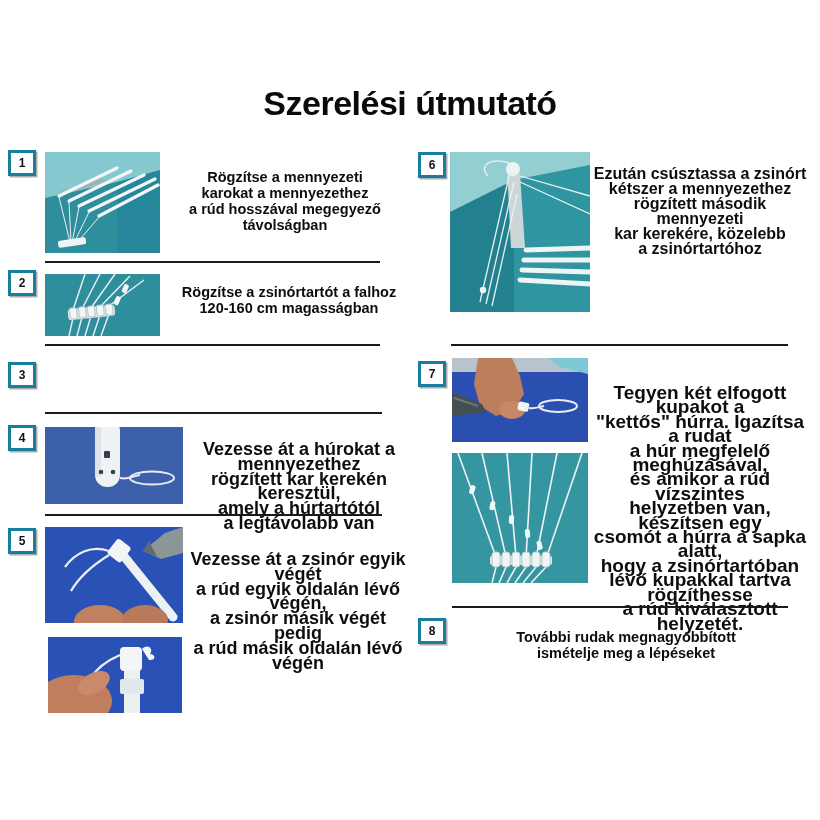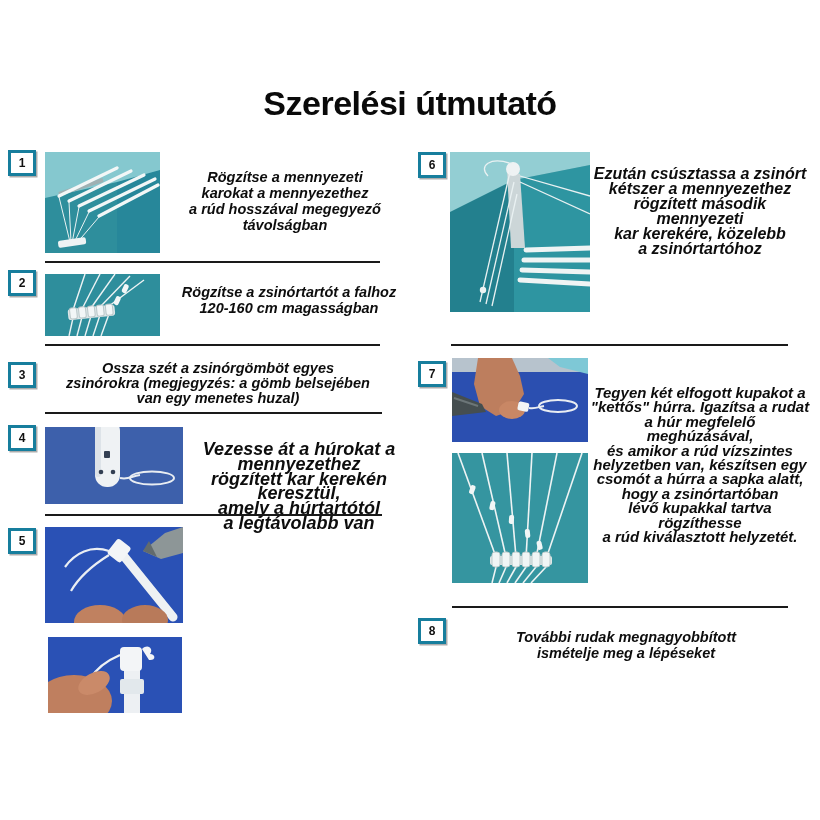--- a/index.html
+++ b/index.html
@@ -5,25 +5,25 @@
   html,body{margin:0;padding:0;background:#ffffff;}
   .page{position:relative;width:820px;height:820px;background:#ffffff;overflow:hidden;
         font-family:"Liberation Sans",sans-serif;}
   .title{position:absolute;top:84px;left:0;width:820px;text-align:center;
          font-size:34px;font-weight:900;letter-spacing:-.5px;color:#0a0a0a;}
   .stepnum{position:absolute;width:22px;height:20px;background:#ffffff;
            border:3px solid #177e9d;box-shadow:1.5px 1.5px 0 rgba(70,70,70,.45);
            text-align:center;font-size:12px;font-weight:bold;line-height:20px;color:#101010;}
   .sep{position:absolute;height:2px;background:#1a1a1a;}
   .steptext{position:absolute;text-align:center;font-weight:bold;color:#0d0d0d;
-            white-space:pre-line;font-size:14.5px;line-height:15.5px;font-style:italic;}
+            white-space:pre-line;font-size:14.5px;line-height:15.5px;}
   .t1{line-height:16px;}
   .t4,.t5a,.t5b{font-size:18px;line-height:14.8px;}
   .t6{font-size:16px;line-height:15px;}
-  .t7{font-size:15px;line-height:14.4px;}
+  .t7{font-size:19px;line-height:14.4px;}
   .ph{position:absolute;display:block;}
 </style>
 </head>
 <body>
 
 <div class="page">
 
   <div class="title">Szerelési útmutató</div>
 
   <div class="stepnum" style="left:8px;top:150px">1</div>
@@ -78,23 +78,20 @@
       <rect x="61" y="32" width="7" height="11" rx="2" fill="#f2f6f7" stroke="#b9c6c8"></rect>
     </g>
     <rect x="78" y="10" width="5" height="9" rx="2" fill="#f2f6f7" transform="rotate(25 80 14)"></rect>
     <rect x="70" y="22" width="5" height="9" rx="2" fill="#f2f6f7" transform="rotate(25 72 26)"></rect>
   </svg>
   <div class="steptext" style="left:165px;top:285px;width:248px">Rögzítse a zsinórtartót a falhoz
 120-160 cm magasságban</div>
   <div class="sep" style="left:45px;top:344px;width:335px"></div>
 
   <div class="stepnum" style="left:8px;top:362px">3</div>
-  <div class="steptext" style="left:36px;top:361px;width:364px;line-height:15px">Ossza szét a zsinórgömböt egyes
-zsinórokra (megjegyzés: a gömb belsejében
-van egy menetes huzal)</div>
   <div class="sep" style="left:45px;top:412px;width:337px"></div>
 
   <div class="stepnum" style="left:8px;top:425px">4</div>
   <svg class="ph" style="left:45px;top:427px" width="138" height="77" viewBox="0 0 138 77">
     <rect width="138" height="77" fill="#3d60ab"></rect>
     <rect x="50" y="-8" width="25" height="68" rx="12" fill="#eff2f4"></rect>
     <rect x="50" y="-8" width="6" height="58" rx="3" fill="#dde3e8"></rect>
     <rect x="59" y="24" width="6" height="7" rx="1" fill="#333f52"></rect>
     <circle cx="56" cy="45" r="2.3" fill="#333f52"></circle>
     <circle cx="68" cy="45" r="2.3" fill="#333f52"></circle>
@@ -112,20 +109,24 @@
     <rect width="138" height="96" fill="#2a51b5"></rect>
     <polygon points="138,0 138,26 116,32 98,24 120,6" fill="#8d9697"></polygon>
     <polygon points="98,24 112,30 104,14" fill="#626b6d"></polygon>
     <line x1="128" y1="90" x2="78" y2="28" stroke="#eef1f3" stroke-width="9" stroke-linecap="round"></line>
     <rect x="66" y="14" width="17" height="19" rx="3" fill="#f3f5f7" transform="rotate(38 74 23)"></rect>
     <path d="M64,24 C46,18 30,26 20,40" stroke="#eaeef3" stroke-width="2.2" fill="none"></path>
     <path d="M64,28 C48,38 34,50 26,64" stroke="#eaeef3" stroke-width="2.2" fill="none"></path>
     <ellipse cx="55" cy="95" rx="26" ry="17" fill="#c08160"></ellipse>
     <ellipse cx="100" cy="93" rx="23" ry="15" fill="#b87a5a"></ellipse>
   </svg>
+  <div class="steptext t5a" style="left:186px;top:552px;width:224px">Vezesse át a zsinór egyik végét
+a rúd egyik oldalán lévő végén,
+a zsinór másik végét pedig
+a rúd másik oldalán lévő végén</div>
 
   <svg class="ph" style="left:48px;top:637px" width="134" height="76" viewBox="0 0 134 76">
     <rect width="134" height="76" fill="#2a51b5"></rect>
     <rect x="76" y="28" width="16" height="48" fill="#edf0f3"></rect>
     <rect x="72" y="42" width="24" height="15" rx="2" fill="#e2e8ec"></rect>
     <rect x="72" y="10" width="22" height="24" rx="4" fill="#f3f5f7"></rect>
     <path d="M94,12 c6,-6 12,0 8,5 c6,0 6,7 -1,6 z" fill="#f3f5f7"></path>
     <path d="M72,18 C58,24 48,32 42,42 C36,54 34,66 38,76" stroke="#eef1f4" stroke-width="2.4" fill="none"></path>
     <ellipse cx="26" cy="64" rx="38" ry="26" fill="#bf7f5f"></ellipse>
     <ellipse cx="46" cy="46" rx="17" ry="10" fill="#ca8a69" transform="rotate(-28 46 46)"></ellipse>

